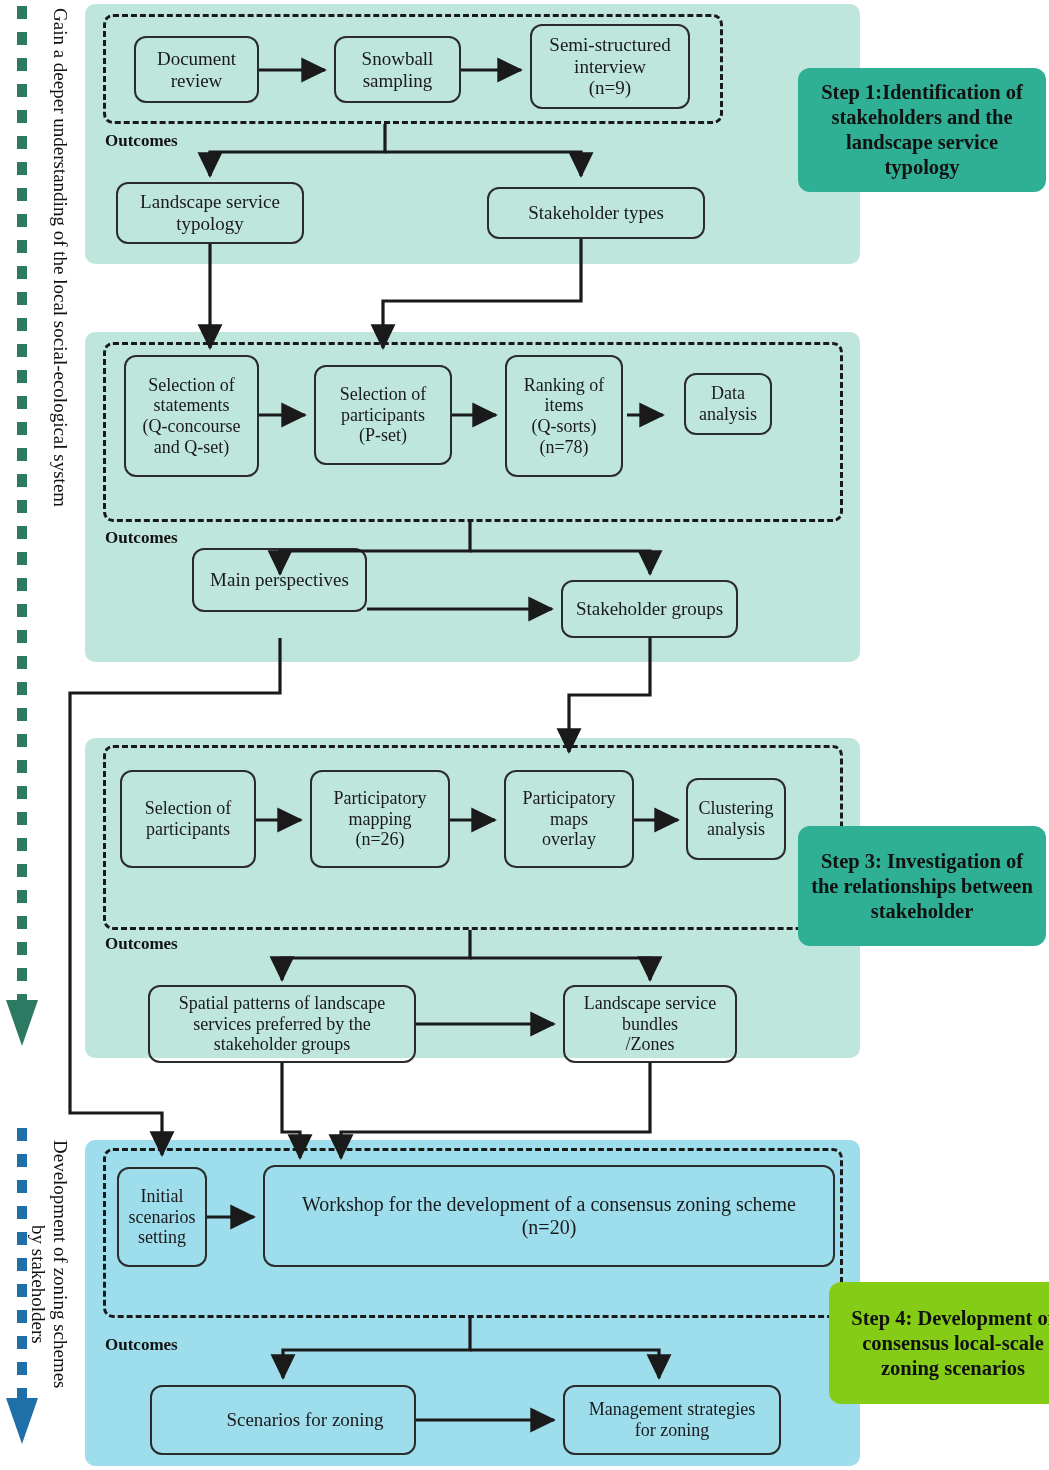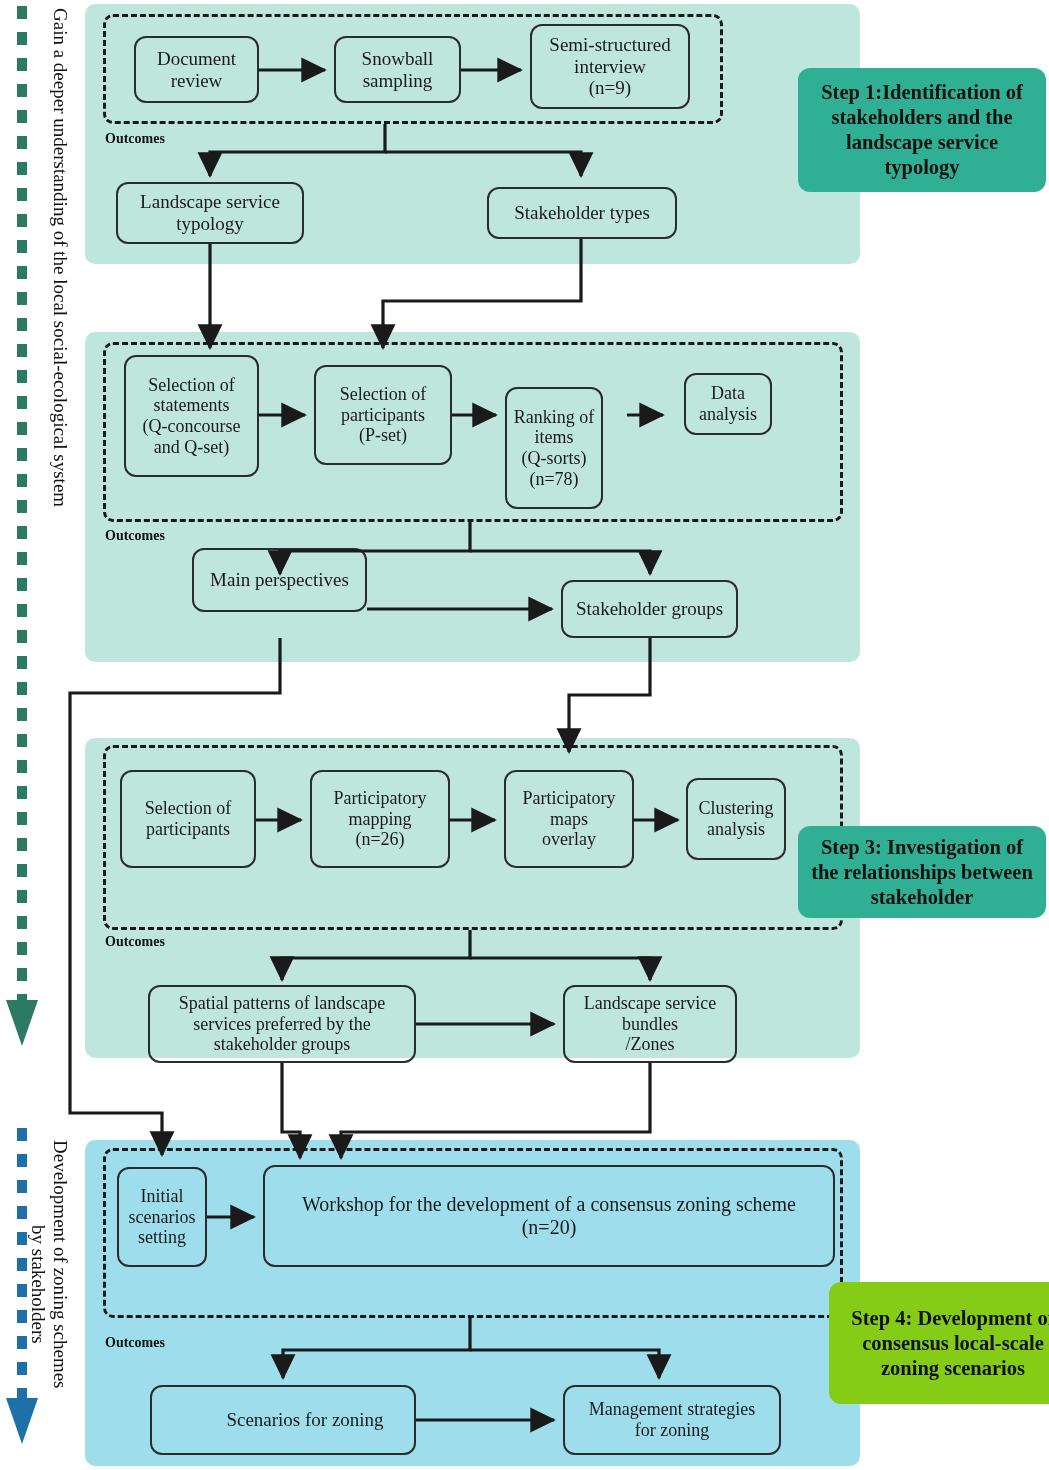--- a/index.html
+++ b/index.html
@@ -27,21 +27,21 @@
 
   
   .steplabel{position:absolute;box-sizing:border-box;border-radius:12px;
              display:flex;align-items:center;justify-content:center;
              text-align:center;font-weight:bold;font-size:20.5px;
              line-height:1.22;color:#111;padding:6px 8px;}
   .steplabel.teal{background:#2fb095;}
   .steplabel.cyan{background:#84cc16;margin-left:31px;}
 
   
-  .outcomes{position:absolute;font-weight:bold;font-size:14px;color:#111;}
+  .outcomes{position:absolute;font-weight:bold;font-size:17px;color:#111;}
 
   
   .siderail{position:absolute;}
   .sidetext{position:absolute;transform-origin:0 0;white-space:nowrap;
             font-size:19px;color:#111;}
   .sidetext.rot{transform:rotate(90deg);}
 
   svg.lines{position:absolute;left:0;top:0;width:1049px;height:1470px;
             overflow:visible;pointer-events:none;}
 </style>
@@ -54,38 +54,38 @@
   <div class="panel green" style="left:85px;top:332px;width:775px;height:330px;"></div>
   <div class="panel green" style="left:85px;top:738px;width:775px;height:320px;"></div>
   <div class="panel blue" style="left:85px;top:1140px;width:775px;height:326px;"></div>
 
   <div class="dashframe" style="left:103px;top:14px;width:620px;height:110px;"></div>
   <div class="dashframe" style="left:103px;top:342px;width:740px;height:180px;"></div>
   <div class="dashframe" style="left:103px;top:745px;width:740px;height:185px;"></div>
   <div class="dashframe" style="left:103px;top:1148px;width:740px;height:170px;"></div>
 
   <div class="steplabel teal" style="left:798px;top:68px;width:248px;height:124px;">Step 1:Identification of stakeholders and the landscape service typology</div>
-  <div class="steplabel teal" style="left:798px;top:826px;width:248px;height:92px;border-radius:12px;">Step 3: Investigation of the relationships between stakeholder</div>
+  <div class="steplabel teal" style="left:798px;top:826px;width:248px;height:120px;border-radius:12px;">Step 3: Investigation of the relationships between stakeholder</div>
   <div class="steplabel cyan" style="left:798px;top:1282px;width:248px;height:122px;">Step 4: Development of consensus local-scale zoning scenarios</div>
 
   <div class="outcomes" style="left:105px;top:131px;">Outcomes</div>
   <div class="outcomes" style="left:105px;top:528px;">Outcomes</div>
   <div class="outcomes" style="left:105px;top:934px;">Outcomes</div>
   <div class="outcomes" style="left:105px;top:1335px;">Outcomes</div>
 
   <div class="node" style="left:134px;top:36px;width:125px;height:67px;">Document<br>review</div>
   <div class="node" style="left:334px;top:36px;width:127px;height:67px;">Snowball<br>sampling</div>
   <div class="node" style="left:530px;top:24px;width:160px;height:85px;">Semi-structured<br>interview<br>(n=9)</div>
 
   <div class="node" style="left:116px;top:182px;width:188px;height:62px;">Landscape service<br>typology</div>
-  <div class="node" style="left:487px;top:187px;width:190px;height:52px;">Stakeholder types</div>
+  <div class="node" style="left:487px;top:187px;width:218px;height:52px;">Stakeholder types</div>
 
   <div class="node small" style="left:124px;top:355px;width:135px;height:122px;">Selection of<br>statements<br>(Q-concourse<br>and Q-set)</div>
   <div class="node small" style="left:314px;top:365px;width:138px;height:100px;">Selection of<br>participants<br>(P-set)</div>
-  <div class="node small" style="left:505px;top:355px;width:98px;height:122px;margin-top:32px;">Ranking of<br>items<br>(Q-sorts)<br>(n=78)</div>
+  <div class="node small" style="left:505px;top:355px;width:118px;height:122px;">Ranking of<br>items<br>(Q-sorts)<br>(n=78)</div>
   <div class="node small" style="left:672px;top:373px;width:88px;height:62px;margin-left:12px;">Data<br>analysis</div>
 
   <div class="node" style="left:192px;top:548px;width:175px;height:64px;">Main perspectives</div>
   <div class="node" style="left:561px;top:580px;width:177px;height:58px;">Stakeholder groups</div>
 
   <div class="node small" style="left:120px;top:770px;width:136px;height:98px;">Selection of<br>participants</div>
   <div class="node small" style="left:310px;top:770px;width:140px;height:98px;">Participatory<br>mapping<br>(n=26)</div>
   <div class="node small" style="left:504px;top:770px;width:130px;height:98px;">Participatory<br>maps<br>overlay</div>
   <div class="node small" style="left:686px;top:778px;width:100px;height:82px;">Clustering<br>analysis</div>
 

